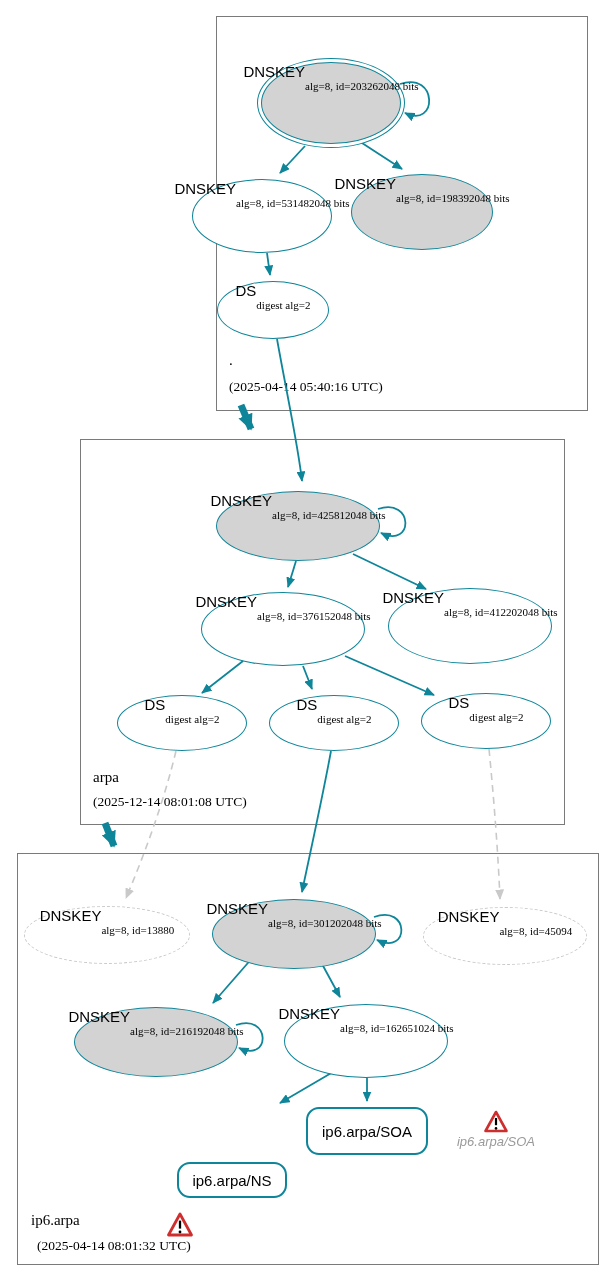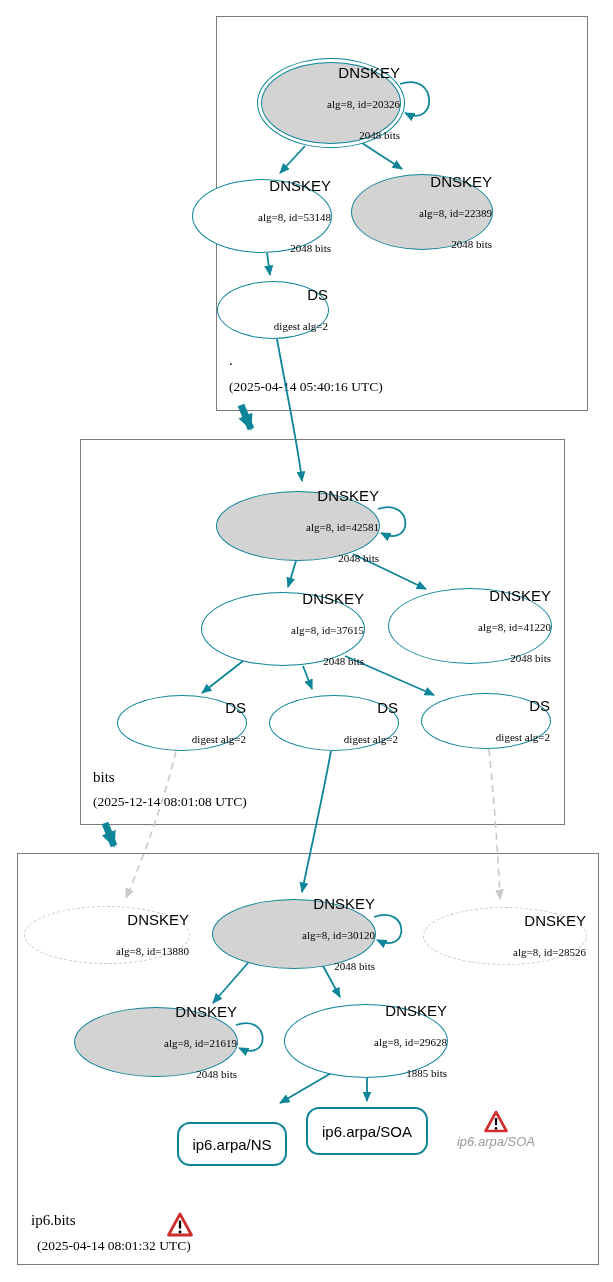--- a/index.html
+++ b/index.html
@@ -2,22 +2,22 @@
 <html><head>
 <meta charset="utf-8">
 <style>
   html,body{margin:0;padding:0;background:#fff;}
   .canvas{position:relative;width:613px;height:1282px;background:#fff;overflow:hidden;
           font-family:"Liberation Serif",serif;}
   .zone-box{position:absolute;border:1px solid #7a7a7a;background:transparent;z-index:0;}
   .zone-label{position:absolute;z-index:1;font-size:15px;color:#000;white-space:nowrap;}
   .zone-ts{position:absolute;z-index:1;font-size:13.5px;color:#000;white-space:nowrap;}
   svg.edges{position:absolute;left:0;top:0;z-index:2;pointer-events:none;}
-  .node{position:absolute;z-index:3;box-sizing:border-box;display:flex;flex-direction:column;
-        align-items:flex-end;justify-content:center;text-align:center;
+  .node{position:absolute;z-index:3;box-sizing:border-box;display:flex;flex-direction:row;
+        align-items:flex-start;justify-content:center;text-align:center;
         border:1.8px solid #0e8599;border-radius:50%;background:#fff;}
   .node.gray{background:#d3d3d3;}
   .node.dashed{border:1.6px dashed #c9c9c9;}
   .ell-outer{position:absolute;z-index:3;box-sizing:border-box;border:1.8px solid #0e8599;
              border-radius:50%;padding:3px;background:#fff;}
   .ell-outer .node{position:relative;left:0;top:0;width:100%;height:100%;}
   .t{font-family:"Liberation Sans",sans-serif;font-size:15px;line-height:17px;color:#000;white-space:nowrap;}
   .d{font-family:"Liberation Serif",serif;font-size:11px;line-height:14.5px;color:#000000;white-space:nowrap;margin-top:16px;}
   .rr{position:absolute;z-index:3;box-sizing:border-box;border:2px solid #0e8599;border-radius:13px;
       background:#fff;display:flex;align-items:center;justify-content:center;}
@@ -29,24 +29,24 @@
 
 <div class="canvas">
 
   <div class="zone-box" style="left:216px;top:16px;width:370px;height:393px"></div>
   <div class="zone-box" style="left:80px;top:439px;width:483px;height:384px"></div>
   <div class="zone-box" style="left:17px;top:853px;width:580px;height:410px"></div>
 
   <div class="zone-label" style="left:229px;top:352px">.</div>
   <div class="zone-ts" style="left:229px;top:379px">(2025-04-14 05:40:16 UTC)</div>
 
-  <div class="zone-label" style="left:93px;top:769px">bits</div>
+  <div class="zone-label" style="left:93px;top:769px">arpa</div>
   <div class="zone-ts" style="left:93px;top:794px">(2025-12-14 08:01:08 UTC)</div>
 
-  <div class="zone-label" style="left:31px;top:1212px">ip6.bits</div>
+  <div class="zone-label" style="left:31px;top:1212px">ip6.arpa</div>
   <div class="zone-ts" style="left:37px;top:1238px">(2025-04-14 08:01:32 UTC)</div>
 
   <svg class="edges" width="613" height="1282" viewBox="0 0 613 1282">
     <defs>
       <marker id="at" markerWidth="11" markerHeight="9" refX="9.5" refY="4.5" orient="auto" markerUnits="userSpaceOnUse">
         <path d="M0,0 L10.5,4.5 L0,9 z" fill="#0e8599"></path>
       </marker>
       <marker id="ag" markerWidth="11" markerHeight="9" refX="9.5" refY="4.5" orient="auto" markerUnits="userSpaceOnUse">
         <path d="M0,0 L10.5,4.5 L0,9 z" fill="#c9c9c9"></path>
       </marker>
@@ -101,21 +101,21 @@
   </div>
 
   <div class="node" style="left:192px;top:179px;width:140px;height:74px">
     <span class="t">DNSKEY</span>
     <span class="d">alg=8, id=53148</span>
     <span class="d">2048 bits</span>
   </div>
 
   <div class="node gray" style="left:351px;top:174px;width:142px;height:76px">
     <span class="t">DNSKEY</span>
-    <span class="d">alg=8, id=22389</span>
+    <span class="d">alg=8, id=19839</span>
     <span class="d">2048 bits</span>
   </div>
 
   <div class="node" style="left:217px;top:281px;width:112px;height:58px">
     <span class="t">DS</span>
     <span class="d">digest alg=2</span>
   </div>
 
   <div class="node gray" style="left:216px;top:491px;width:164px;height:70px">
     <span class="t">DNSKEY</span>
@@ -156,36 +156,36 @@
   </div>
 
   <div class="node gray" style="left:212px;top:899px;width:164px;height:70px">
     <span class="t">DNSKEY</span>
     <span class="d">alg=8, id=30120</span>
     <span class="d">2048 bits</span>
   </div>
 
   <div class="node dashed" style="left:423px;top:907px;width:164px;height:58px">
     <span class="t">DNSKEY</span>
-    <span class="d">alg=8, id=28526</span>
+    <span class="d">alg=8, id=45094</span>
   </div>
 
   <div class="node gray" style="left:74px;top:1007px;width:164px;height:70px">
     <span class="t">DNSKEY</span>
     <span class="d">alg=8, id=21619</span>
     <span class="d">2048 bits</span>
   </div>
 
   <div class="node" style="left:284px;top:1004px;width:164px;height:74px">
     <span class="t">DNSKEY</span>
-    <span class="d">alg=8, id=29628</span>
-    <span class="d">1885 bits</span>
+    <span class="d">alg=8, id=16265</span>
+    <span class="d">1024 bits</span>
   </div>
 
-  <div class="rr" style="left:177px;top:1122px;width:110px;height:44px">
+  <div class="rr" style="left:177px;top:1162px;width:110px;height:36px">
     <span class="t">ip6.arpa/NS</span>
   </div>
 
   <div class="rr" style="left:306px;top:1107px;width:122px;height:48px">
     <span class="t">ip6.arpa/SOA</span>
   </div>
 
   <div class="soa-warn-label" style="left:436px;top:1134px;width:120px">ip6.arpa/SOA</div>
 
 </div>

